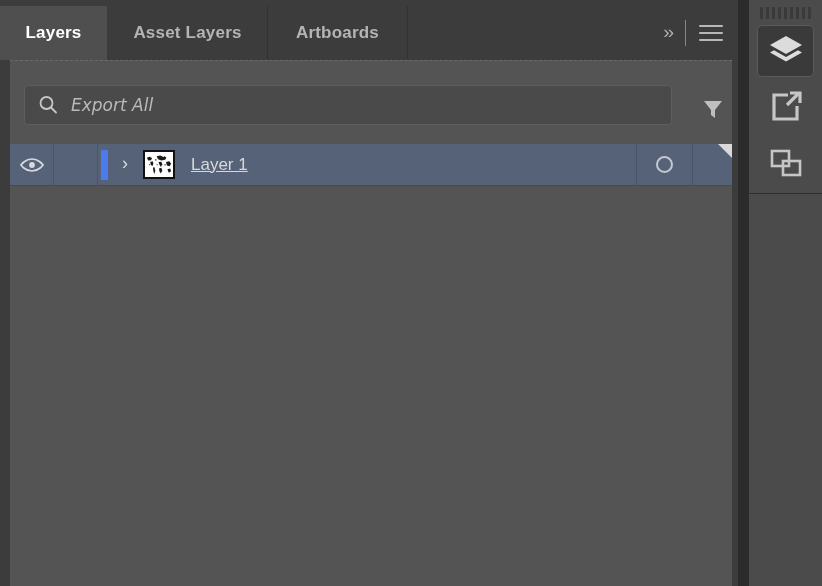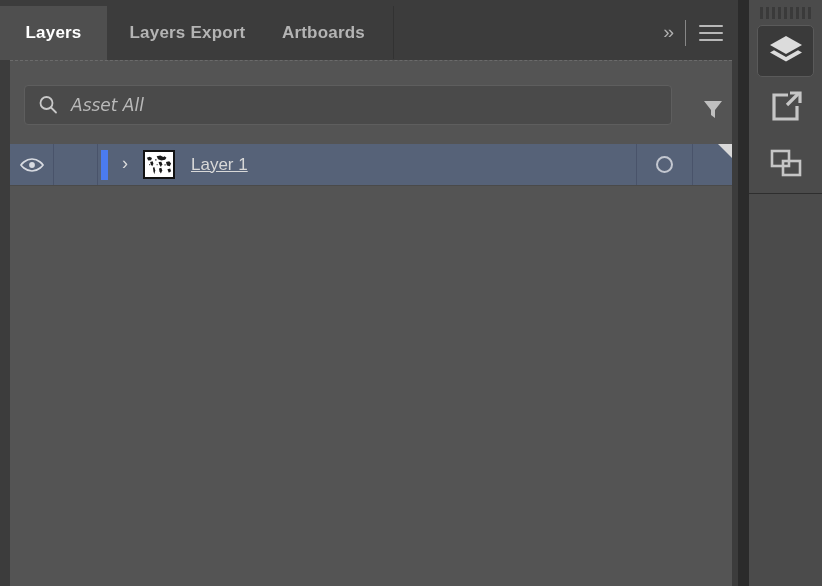--- a/index.html
+++ b/index.html
@@ -58,21 +58,21 @@
     user-select: none;
   }
   .tab.active {
     background: #4f4f4f;
     color: #ffffff;
     height: 54px;
     border-right: none;
   }
   #tab-layers      { left: 0px;   width: 107px; }
   #tab-asset       { left: 108px; width: 160px; }
-  #tab-artboards   { left: 254px; width: 140px; }
+  #tab-artboards   { left: 268px; width: 140px; }
 
   
   #tab-controls {
     position: absolute;
     right: 0;
     top: 0;
     height: 53px;
     width: 120px;
     display: flex;
     align-items: center;
@@ -337,21 +337,21 @@
 
   <div id="panel-group">
 
     <div id="tab-strip">
 
       <div class="tab active" id="tab-layers">
         <span>Layers</span>
       </div>
 
       <div class="tab" id="tab-asset">
-        <span>Layers Export</span>
+        <span>Asset Layers</span>
       </div>
 
       <div class="tab" id="tab-artboards">
         <span>Artboards</span>
       </div>
 
       <div id="tab-controls">
         <div id="overflow-chevrons">››</div>
         <div id="tab-divider"></div>
         <div id="panel-menu-button">
@@ -364,21 +364,21 @@
 
     <div id="panel-body">
 
       <div id="search-row">
 
         <div id="search-field">
           <svg width="22" height="22" viewBox="0 0 22 22">
             <circle cx="9.5" cy="9" r="6" fill="none" stroke="#c8c8c8" stroke-width="1.8"></circle>
             <line x1="14" y1="13.5" x2="19" y2="18.5" stroke="#c8c8c8" stroke-width="1.8" stroke-linecap="round"></line>
           </svg>
-          <span id="search-placeholder">Asset All</span>
+          <span id="search-placeholder">Export All</span>
         </div>
 
         <div id="filter-button">
           <svg width="30" height="24" viewBox="0 0 30 24">
             <path d="M6 4 H24 L17 13 V21 L13 18 V13 Z" fill="#bfbfbf"></path>
           </svg>
         </div>
       </div>
 
       <div id="layer-list">

